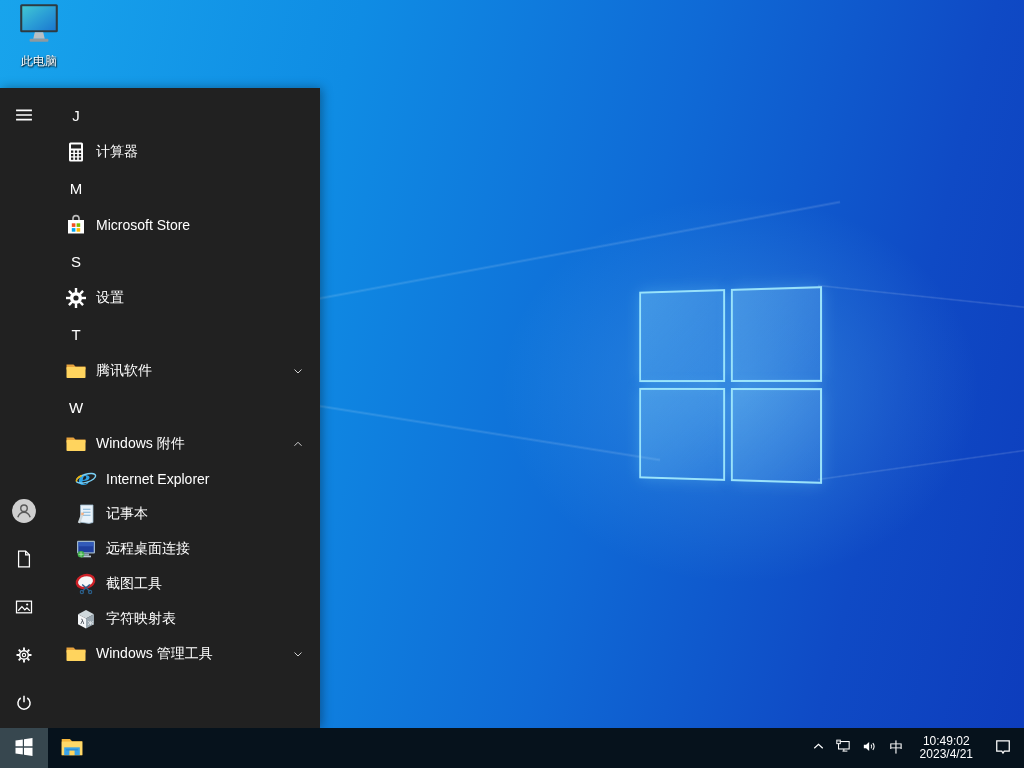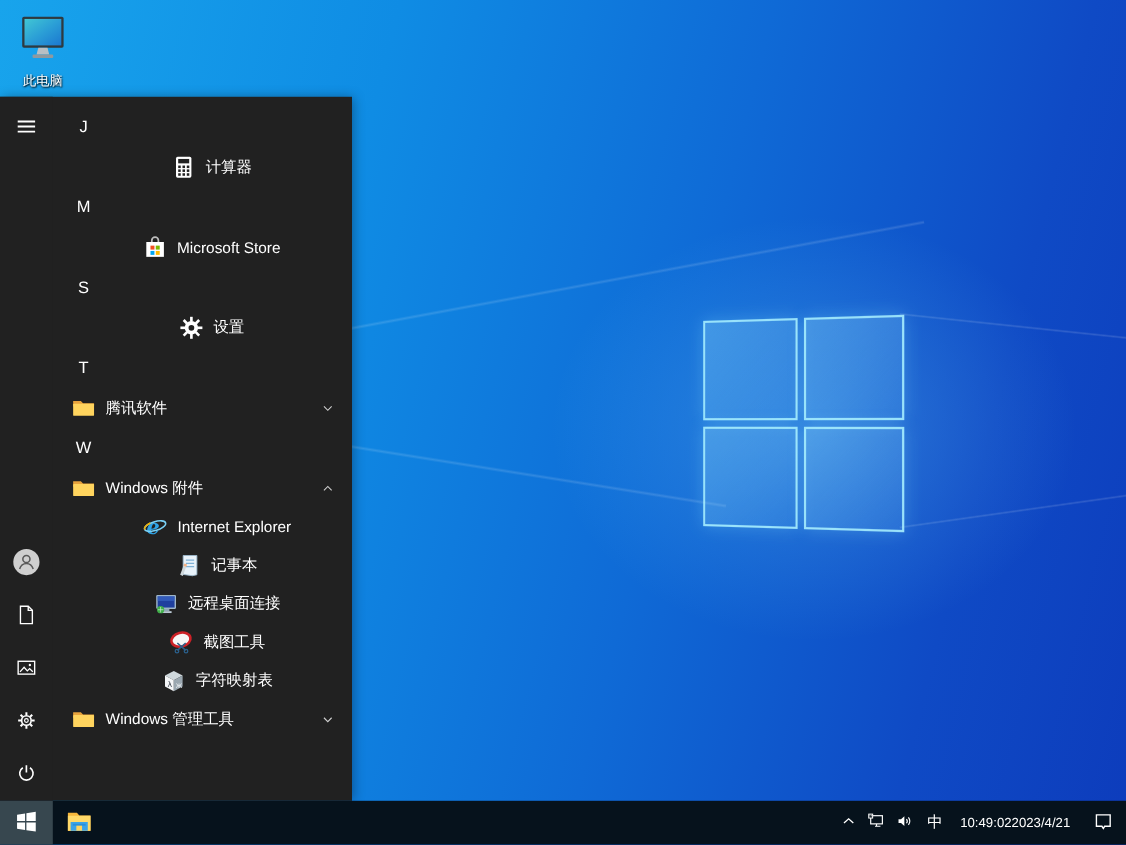--- a/index.html
+++ b/index.html
@@ -17,37 +17,37 @@
   .ray.r1{left:-40px;top:200px;width:880px;height:4px;transform:rotate(-10.5deg);transform-origin:right center;}
   .ray.r2{left:-180px;top:458px;width:840px;height:4px;transform:rotate(9deg);transform-origin:right center;}
   .ray.r3{left:818px;top:284px;width:210px;height:3px;transform:rotate(6deg);transform-origin:left center;}
   .ray.r4{left:818px;top:478px;width:210px;height:3px;transform:rotate(-8deg);transform-origin:left center;}
   .win-logo{position:absolute;left:633px;top:289px;width:190px;height:192px;
     transform:perspective(900px) rotateY(-16deg);
     display:grid;grid-template-columns:1fr 1fr;grid-template-rows:1fr 1fr;gap:6px;}
   .pane{background:linear-gradient(135deg,rgba(150,225,255,.32),rgba(110,195,250,.16));
     border:2px solid rgba(170,242,255,.85);box-shadow:0 0 14px rgba(140,230,255,.25);}
   
-  .desk-icon{position:absolute;left:6px;top:12px;width:66px;display:flex;flex-direction:column;
+  .desk-icon{position:absolute;left:6px;top:1px;width:66px;display:flex;flex-direction:column;
     align-items:center;gap:2px;cursor:default;}
   .desk-icon .lbl{color:#fff;font-size:12px;text-shadow:0 1px 2px rgba(0,0,0,.85),1px 1px 1px rgba(0,0,0,.6);}
   
   .start-menu{position:absolute;left:0;top:88px;width:320px;height:640px;display:flex;
     background:#212121;box-shadow:2px 0 10px rgba(0,0,0,.35);}
   .rail{width:48px;display:flex;flex-direction:column;justify-content:space-between;background:#212121;}
   .rail-top,.rail-bottom{display:flex;flex-direction:column;}
   .rail-top{padding-top:4px;}
   .rail-btn{width:48px;height:48px;display:flex;align-items:center;justify-content:center;
     background:transparent;border:0;padding:0;}
   .rail-btn svg{width:20px;height:20px;}
   .rail-btn.avatar svg{width:26px;height:26px;}
   .app-list{flex:1;padding-top:8px;overflow:hidden;}
   .sec-head{height:38px;display:flex;align-items:center;padding-left:16px;}
   .sec-head .letter{width:24px;text-align:center;color:#fff;font-size:15px;}
-  .app-row{height:35px;display:flex;align-items:center;padding-left:16px;justify-content:center;}
+  .app-row{height:35px;display:flex;align-items:center;padding-left:16px;}
   .app-row.sub{padding-left:26px;}
   .app-row .ic{width:24px;height:24px;flex:0 0 24px;display:flex;align-items:center;justify-content:center;}
   .app-row .ic svg{width:24px;height:24px;}
   .app-row .name{color:#fff;font-size:14px;margin-left:8px;white-space:nowrap;}
   .app-row .chev{margin-left:auto;margin-right:16px;width:12px;height:12px;display:flex;
     align-items:center;justify-content:center;}
   .app-row .chev svg{width:12px;height:12px;}
   
   .taskbar{position:absolute;left:0;bottom:0;width:1024px;height:40px;background:#06121c;
     display:flex;align-items:center;z-index:5;}
@@ -55,21 +55,21 @@
     background:transparent;border:0;padding:0;}
   .task-btn.start{background:#37474f;}
   .task-btn svg{width:24px;height:24px;}
   .task-btn.pinned svg{width:26px;height:26px;}
   .tray{margin-left:auto;display:flex;align-items:center;height:40px;}
   .tray-btn{height:40px;border:0;background:transparent;padding:0;display:flex;
     align-items:center;justify-content:center;width:26px;}
   .tray-btn.chevron{width:24px;}
   .tray-btn svg{width:17px;height:17px;}
   .tray-btn.ime{color:#fff;font-size:14px;width:28px;}
-  .clock{display:flex;flex-direction:row;align-items:center;justify-content:center;
+  .clock{display:flex;flex-direction:column;align-items:center;justify-content:center;
     color:#fff;font-size:12px;line-height:13px;padding:0 9px;height:40px;}
   .tray-btn.action{width:42px;}
   .tray-btn.action svg{width:20px;height:20px;}
 </style>
 </head>
 <body>
 
 <div class="desktop">
 
   <div class="wallpaper">

